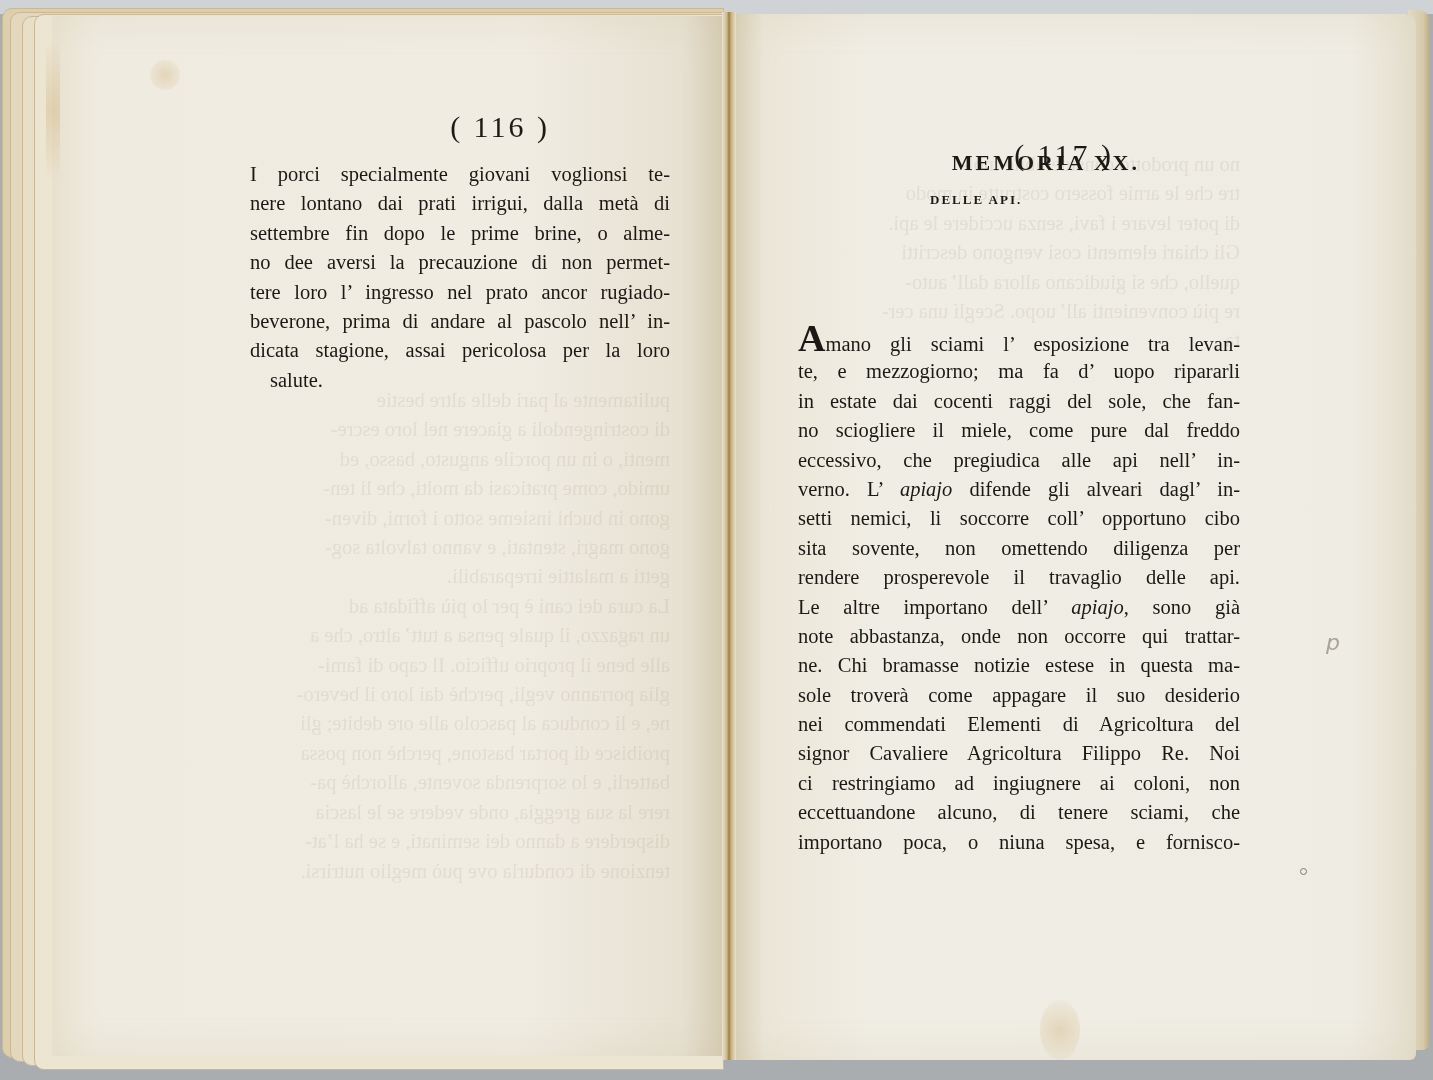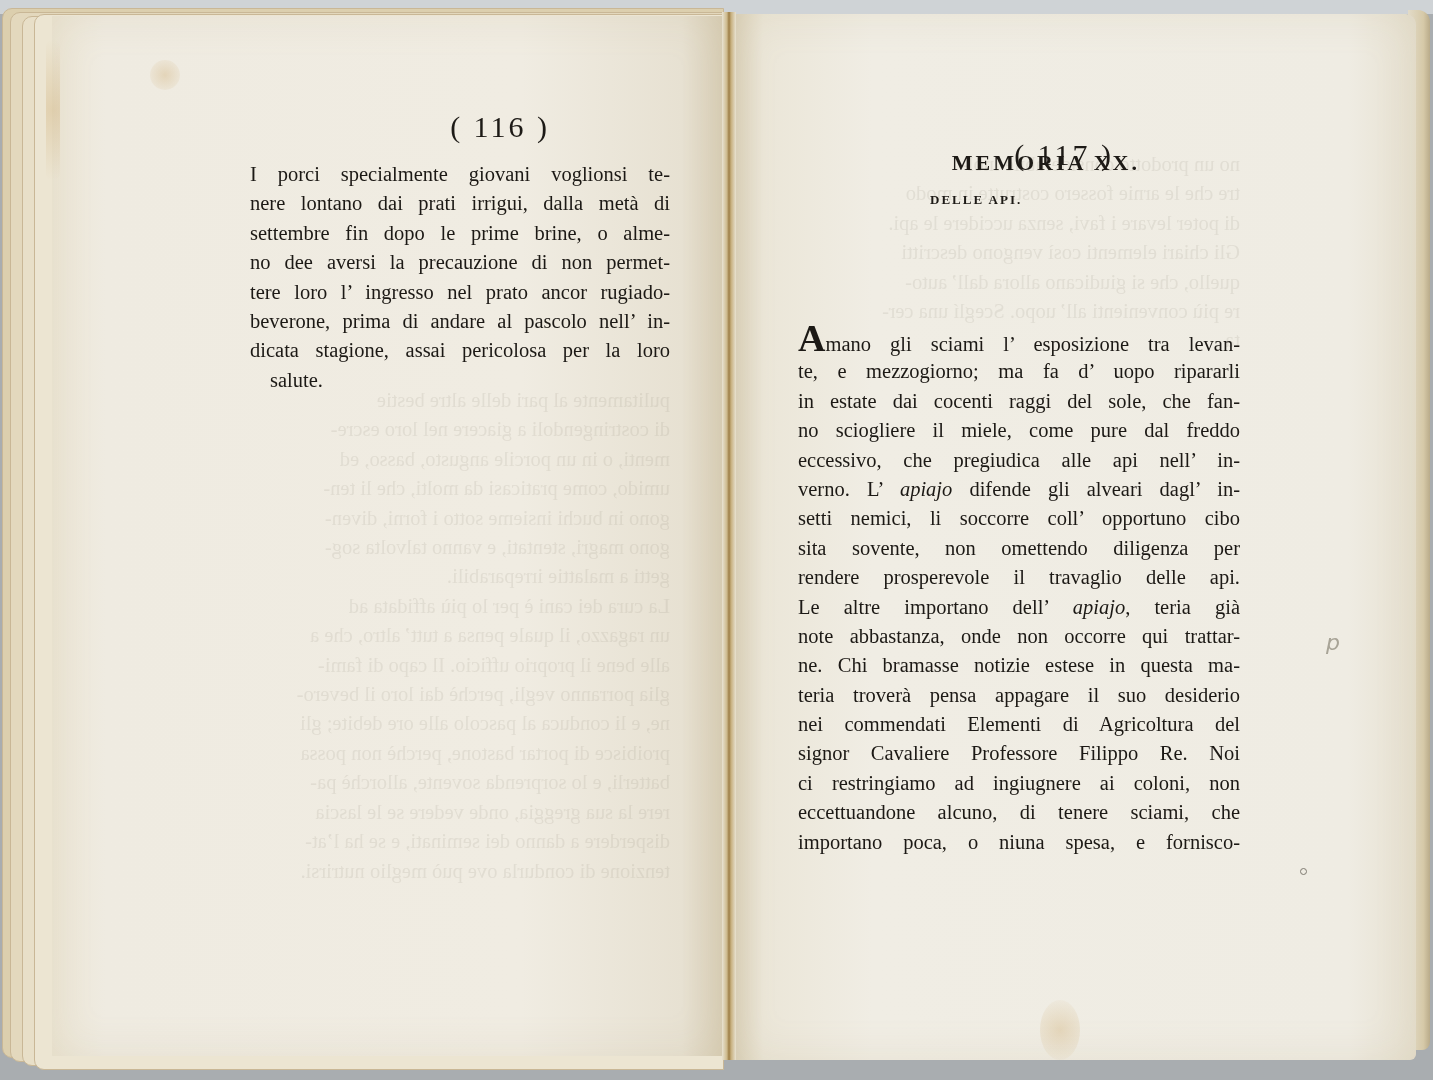--- a/index.html
+++ b/index.html
@@ -198,25 +198,25 @@
 <div class="body-text right-body" id="right-body">
     <span class="line"><span class="drop-cap">A</span><span>mano gli sciami l’ esposizione tra levan-</span></span>
     <span class="line"><span>te, e mezzogiorno; ma fa d’ uopo ripararli</span></span>
     <span class="line"><span>in estate dai cocenti raggi del sole, che fan-</span></span>
     <span class="line"><span>no sciogliere il miele, come pure dal freddo</span></span>
     <span class="line"><span>eccessivo, che pregiudica alle api nell’ in-</span></span>
     <span class="line"><span>verno. L’ </span><span class="it">apiajo</span><span> difende gli alveari dagl’ in-</span></span>
     <span class="line"><span>setti nemici, li soccorre coll’ opportuno cibo</span></span>
     <span class="line"><span>sita sovente, non omettendo diligenza per</span></span>
     <span class="line"><span>rendere prosperevole il travaglio delle api.</span></span>
-    <span class="line"><span>Le altre importano dell’ </span><span class="it">apiajo</span><span>, teria già</span></span>
+    <span class="line"><span>Le altre importano dell’ </span><span class="it">apiajo</span><span>, sono già</span></span>
     <span class="line"><span>note abbastanza, onde non occorre qui trattar-</span></span>
     <span class="line"><span>ne. Chi bramasse notizie estese in questa ma-</span></span>
-    <span class="line"><span>teria troverà pensa appagare il suo desiderio</span></span>
+    <span class="line"><span>sole troverà come appagare il suo desiderio</span></span>
     <span class="line"><span>nei commendati Elementi di Agricoltura del</span></span>
-    <span class="line"><span>signor Cavaliere Professore Filippo Re. Noi</span></span>
+    <span class="line"><span>signor Cavaliere Agricoltura Filippo Re. Noi</span></span>
     <span class="line"><span>ci restringiamo ad ingiugnere ai coloni, non</span></span>
     <span class="line"><span>eccettuandone alcuno, di tenere sciami, che</span></span>
     <span class="line"><span>importano poca, o niuna spesa, e fornisco-</span></span>
   </div>
 
 <div class="pencil-mark">p</div>
 <div class="ring-mark"></div>
 
 </body></html>

